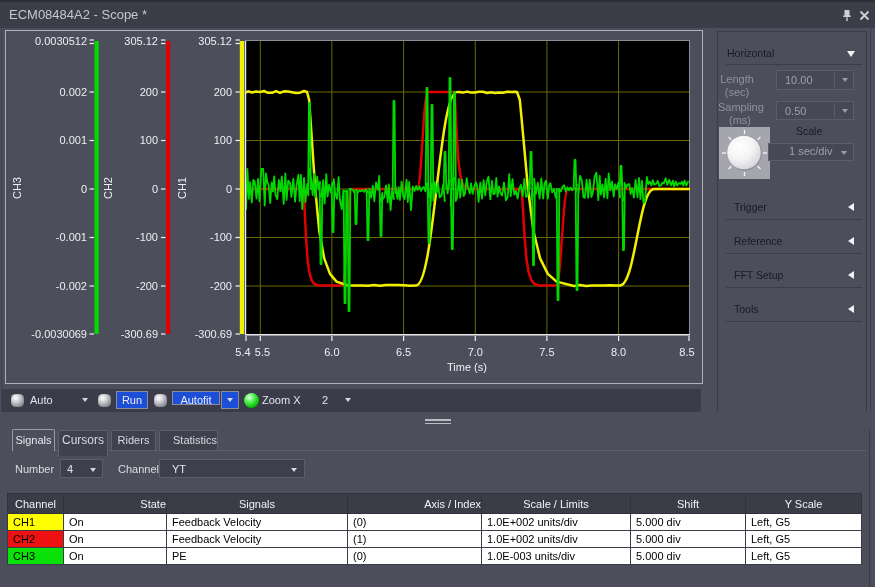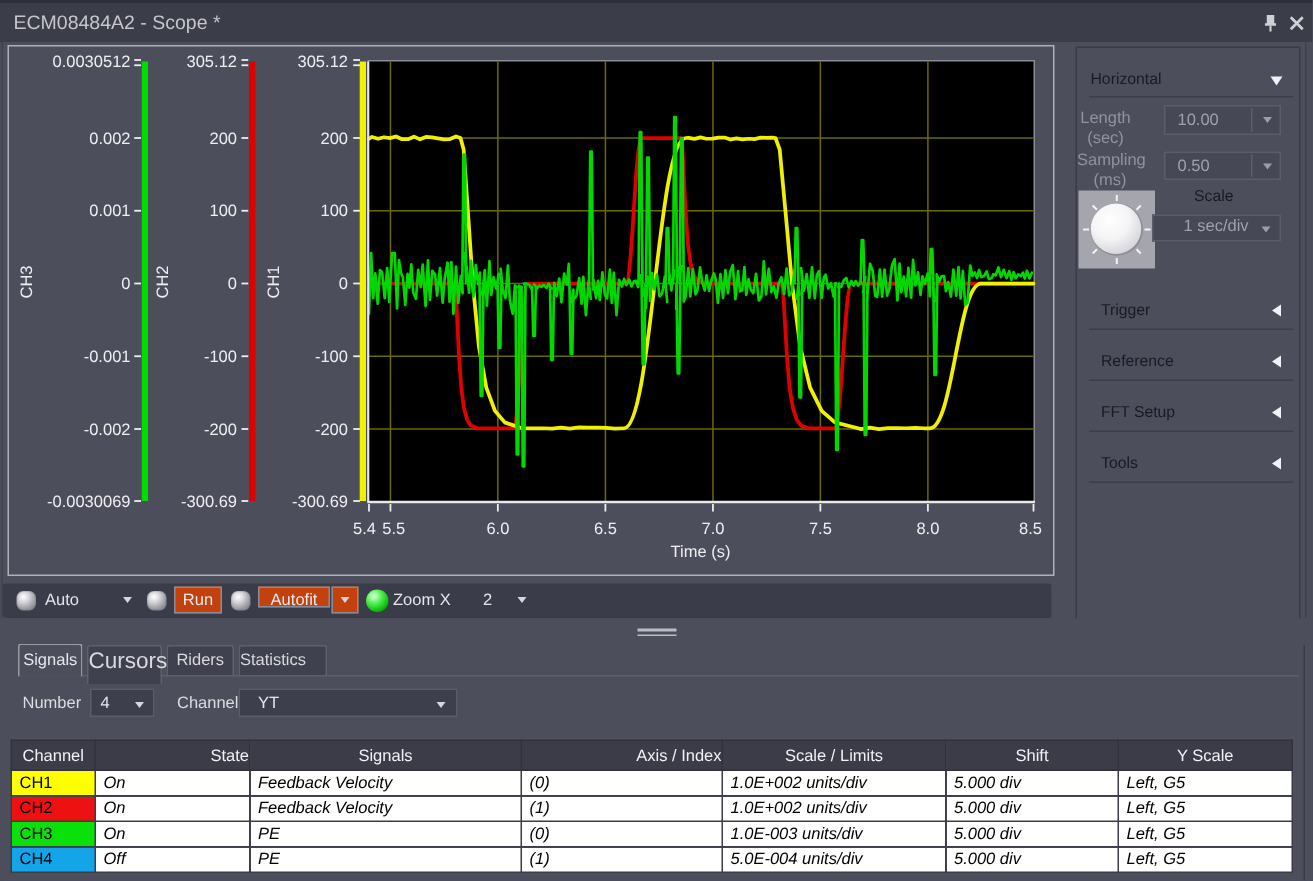--- a/index.html
+++ b/index.html
@@ -7,21 +7,21 @@
   body { background:#4d4e5c; font-family:"Liberation Sans",sans-serif; position:relative; }
   .abs { position:absolute; }
   .tri-d { width:0; height:0; border-left:4px solid transparent; border-right:4px solid transparent; border-top:6px solid #f2f2f6; }
   .tri-ds { width:0; height:0; border-left:3.5px solid transparent; border-right:3.5px solid transparent; border-top:4.5px solid #9b9dab; }
   .tri-l { width:0; height:0; border-top:4.5px solid transparent; border-bottom:4.5px solid transparent; border-right:6.5px solid #f2f2f6; }
   .led { border-radius:4.5px; width:13px; height:13px;
          background: radial-gradient(circle at 36% 30%, #ffffff 0%, #d8d8dc 28%, #a0a0a8 62%, #707078 100%);
          box-shadow: inset 0 0 1px #555; }
   .ledg { border-radius:50%; width:15px; height:15px;
          background: radial-gradient(circle at 36% 30%, #e2ffe2 0%, #50f050 35%, #00b400 75%, #007800 100%); }
-  .btn { position:absolute; background:#c2410c; border:1px solid #8b8c96; color:#eaeaef;
+  .btn { position:absolute; background:#1d4ed8; border:1px solid #8b8c96; color:#eaeaef;
          font-size:11px; text-align:center; line-height:16px; }
   .dd  { position:absolute; background:#474856; border:1px solid #5c5d6b; }
   .ddt { position:absolute; left:8px; top:3px; font-size:11px; color:#9ea0ac; }
   .hdr { position:absolute; font-size:10.5px; color:#1a1a22; }
   .sep { position:absolute; height:1px; background:#3c3d4a; }
   .lbl { position:absolute; font-size:11px; color:#90929e; text-align:center; }
   .wlbl{ position:absolute; font-size:11px; color:#dcdce2; }
 </style>
 </head>
 <body>
@@ -214,23 +214,23 @@
   <div class="abs tri-ds" style="left:345px;top:398px;border-top-color:#d6d6de"></div>
 
   <div class="abs" style="left:0;top:412px;width:875px;height:18px;background:#4d4e5c"></div>
   <div class="abs" style="left:425px;top:419px;width:26px;height:1.5px;background:#bcbcc4"></div>
   <div class="abs" style="left:425px;top:422.5px;width:26px;height:1.5px;background:#bcbcc4"></div>
 
   <div class="abs" style="left:0;top:430px;width:875px;height:157px;background:#4d4e5c"></div>
   <div class="abs" style="left:869px;top:430px;width:1px;height:157px;background:#3a3b47"></div>
 
   <div class="abs" style="left:12px;top:449.5px;width:854px;height:1px;background:#5e5f6b"></div>
-  <div class="abs" style="left:58px;top:430px;width:50px;height:26px;background:#40414e;border:1px solid #5f606c;border-bottom:none;border-radius:2px 2px 0 0;color:#d8d8de;font-size:15px;text-align:center;line-height:19px">Cursors</div>
+  <div class="abs" style="left:58px;top:430px;width:50px;height:26px;background:#40414e;border:1px solid #5f606c;border-bottom:none;border-radius:2px 2px 0 0;color:#d8d8de;font-size:12px;text-align:center;line-height:19px">Cursors</div>
   <div class="abs" style="left:111px;top:430px;width:45px;height:20px;background:#40414e;border:1px solid #5f606c;border-bottom:none;border-radius:2px 2px 0 0;color:#d8d8de;font-size:11px;text-align:center;line-height:19px">Riders</div>
-  <div class="abs" style="left:159px;top:430px;width:59px;height:20px;background:#40414e;border:1px solid #5f606c;border-bottom:none;border-radius:2px 2px 0 0;color:#d8d8de;font-size:11px;text-align:left;line-height:19px">Statistics</div>
+  <div class="abs" style="left:159px;top:430px;width:59px;height:20px;background:#40414e;border:1px solid #5f606c;border-bottom:none;border-radius:2px 2px 0 0;color:#d8d8de;font-size:11px;text-align:right;line-height:19px">Statistics</div>
   <div class="abs" style="left:12px;top:429px;width:43px;height:21.5px;background:#4d4e5c;border:1px solid #9a9aa2;border-bottom:none;border-radius:2px 2px 0 0;color:#e6e6ec;font-size:11px;text-align:center;line-height:20px">Signals</div>
 
   <div class="wlbl" style="left:15px;top:463px">Number</div>
   <div class="dd" style="left:60px;top:459px;width:43px;height:19px;background:#3e3f4c">
     <div class="ddt" style="left:6px;color:#e6e6ec">4</div>
     <div class="tri-ds" style="position:absolute;right:6px;top:8px;border-top-color:#d6d6de"></div>
   </div>
   <div class="wlbl" style="left:118px;top:463px">Channel</div>
   <div class="dd" style="left:159px;top:459px;width:146px;height:19px;background:#3e3f4c">
     <div class="ddt" style="left:12px;color:#e6e6ec">YT</div>
@@ -277,28 +277,19 @@
     </tr>
     <tr style="background:#fff;height:17px">
       <td class="ch" style="background:#0ae00a">CH3</td>
         <td class="c">On</td>
         <td class="c">PE</td>
       <td class="c">(0)</td>
         <td class="c">1.0E-003 units/div</td>
         <td class="c">5.000 div</td>
         <td class="c">Left, G5</td>
     </tr>
-    <tr style="background:#fff;height:17px">
-      <td class="ch" style="background:#14a4e8">CH4</td>
-        <td class="c">Off</td>
-        <td class="c">PE</td>
-      <td class="c">(1)</td>
-        <td class="c">5.0E-004 units/div</td>
-        <td class="c">5.000 div</td>
-        <td class="c">Left, G5</td>
-    </tr>
   </tbody>
   </table>
   <style>
     tr.hrow td { border:1px solid #31323c; } td { border:1px solid #3b3c48; overflow:hidden; white-space:nowrap;margin-top:45px; }
-    td.c { color:#000; padding-left:5px;font-style:italic; }
+    td.c { color:#000; padding-left:5px; }
     td.ch { color:#000; padding-left:5px; }
   </style>
 
 </body></html>

